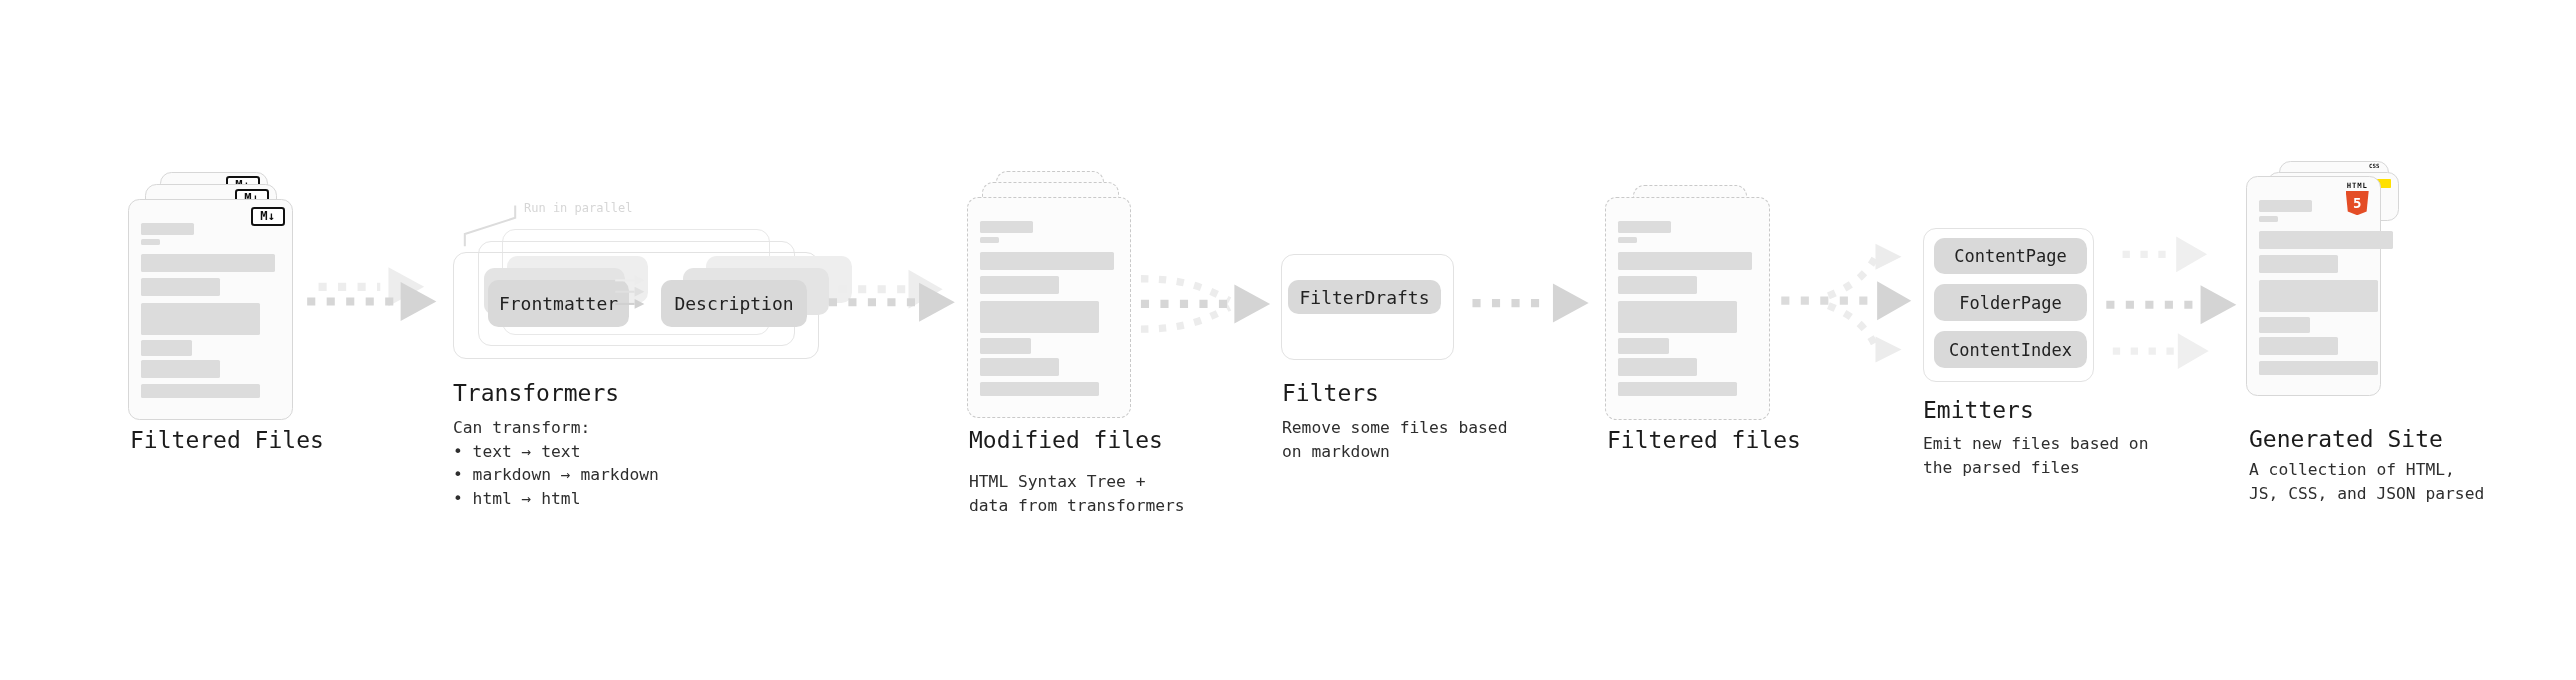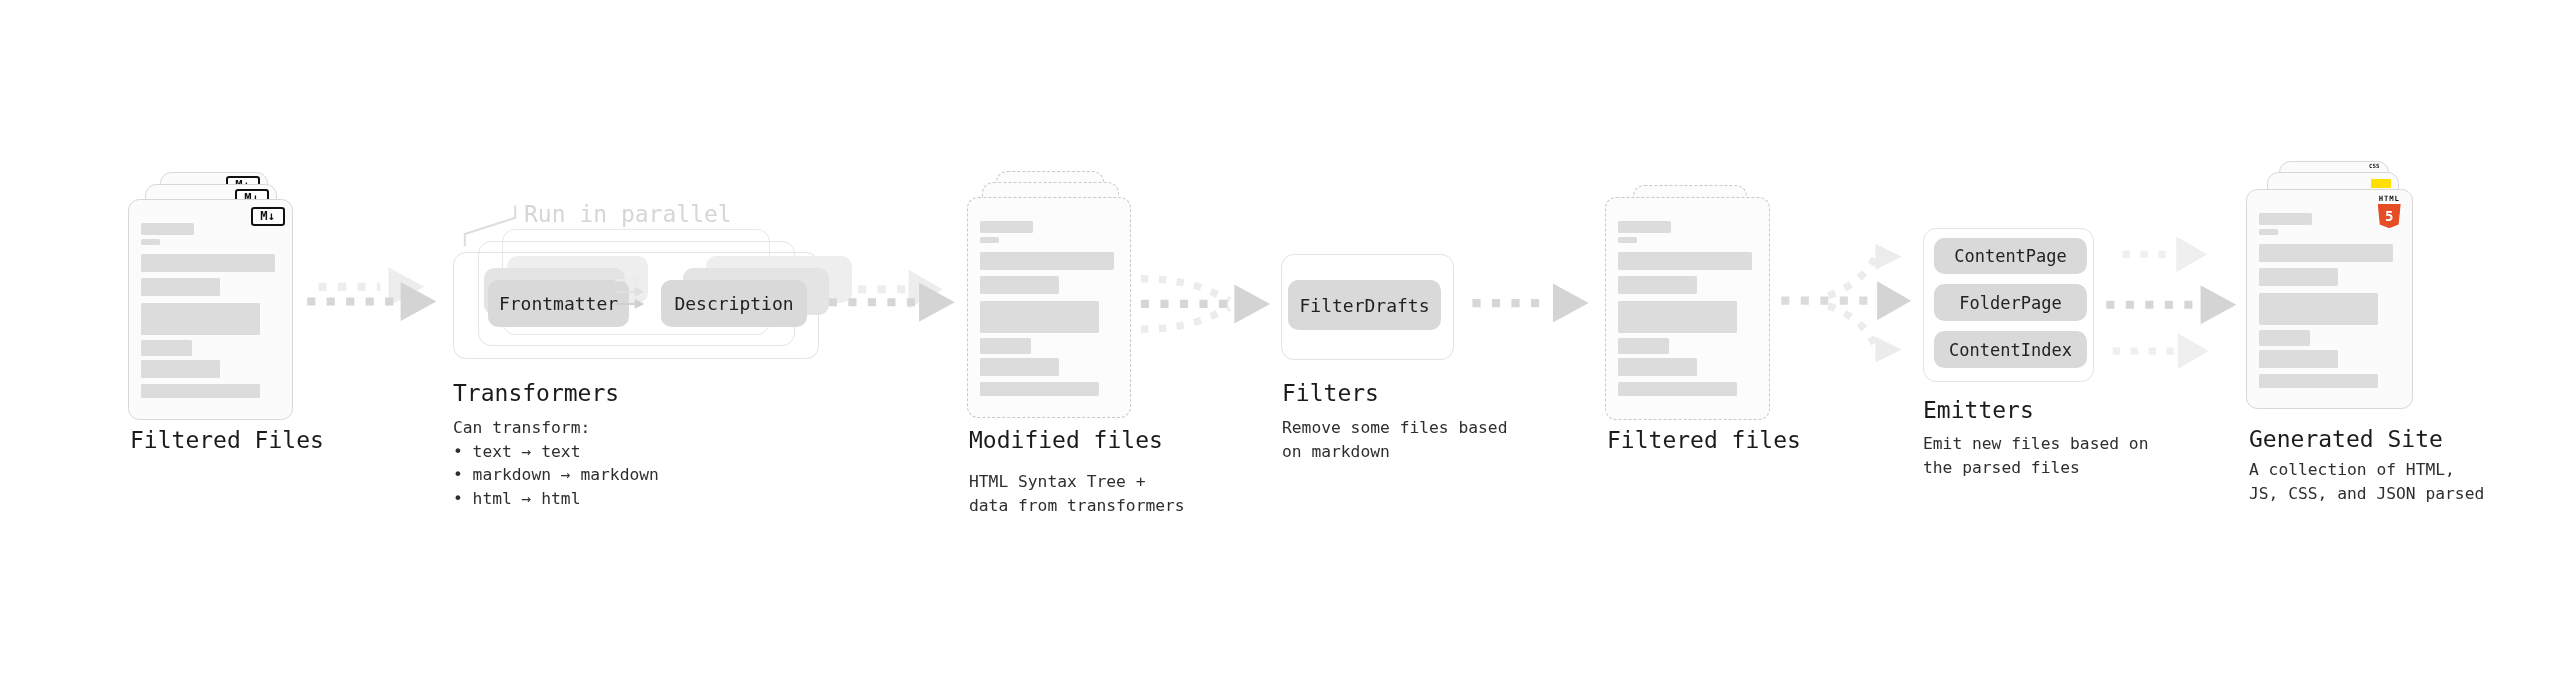--- a/index.html
+++ b/index.html
@@ -26,21 +26,21 @@
   .card{position:absolute;background:transparent;border:1.6px solid #e2e2e2;border-radius:13px;box-sizing:border-box;}
   
   .node{position:absolute;background:#d9d9d9;border-radius:10.6px;box-sizing:border-box;
         display:flex;align-items:center;justify-content:center;
         font-size:18px;color:#222;}
   .ghost1{background:#e4e4e4;}
   .ghost2{background:#eeeeee;}
   .panel{position:absolute;background:#ffffff;border:1.6px solid #e2e2e2;border-radius:13px;box-sizing:border-box;}
   .stage-label{position:absolute;font-size:23px;color:#1b1b1b;line-height:1.2;white-space:pre;}
   .stage-desc{position:absolute;font-size:16.3px;color:#2e2e2e;line-height:1.45;white-space:pre-line;}
-  .annotation{position:absolute;font-size:23px;color:#d6d6d6;white-space:pre;}
+  .annotation{position:absolute;font-size:12px;color:#d6d6d6;white-space:pre;}
   
   .css-badge{position:absolute;top:2.4px;right:6.5px;width:14.6px;text-align:center;}
   .css-badge .t{font-size:5.7px;font-weight:bold;color:#111;line-height:5.7px;display:block;}
   .css-badge .bar{height:3.3px;margin-top:0.8px;border-radius:0.8px;}
   .js-badge{position:absolute;top:5.7px;right:7.3px;width:19.5px;height:9px;border-radius:0.8px;}
   .html5{position:absolute;top:4.9px;right:10.6px;width:24.4px;text-align:center;}
   .html5 .t{font-size:7.3px;font-weight:bold;color:#111;letter-spacing:0.8px;line-height:8.1px;display:block;}
   .html5 .shield{margin:0.8px auto 0;width:23px;height:24.4px;
                  clip-path:polygon(0 0,100% 0,91% 85%,50% 100%,9% 85%);
                  display:flex;align-items:center;justify-content:center;
@@ -160,21 +160,21 @@
     <i class="skel s7" style="display:block"></i>
     <i class="skel s8" style="display:block"></i>
   </div>
   <div class="stage-label" style="left:969px;top:427px">Modified files</div>
   <div class="stage-desc" style="left:969px;top:470px">HTML Syntax Tree +
 data from transformers</div>
 </div>
 
 <div>
   <div class="panel" style="left:1281px;top:254px;width:173px;height:106px;z-index:1"></div>
-  <div class="node" style="left:1288px;top:280px;width:153px;height:50px;z-index:2">FilterDrafts</div>
+  <div class="node" style="left:1288px;top:280px;width:153px;height:34px;z-index:2">FilterDrafts</div>
   <div class="stage-label" style="left:1282px;top:380px">Filters</div>
   <div class="stage-desc" style="left:1282px;top:416px">Remove some files based
 on markdown</div>
 </div>
 
 <div>
   <div class="page dashed" style="left:1633px;top:185px;width:114px;height:49px;z-index:1"></div>
   <div class="page dashed" style="left:1605px;top:197px;width:165px;height:223px;z-index:2">
     <i class="skel s1" style="display:block"></i>
     <i class="skel s2" style="display:block"></i>
@@ -201,21 +201,21 @@
 <div>
   <div class="page" style="left:2279px;top:161px;width:110px;height:49px;z-index:1">
     <span class="css-badge">
       <span class="t">CSS</span>
       <span class="bar" style="background:#2965f1"></span>
     </span>
   </div>
   <div class="page" style="left:2267px;top:172px;width:132px;height:49px;z-index:2">
     <span class="js-badge" style="background:#ffe000"></span>
   </div>
-  <div class="page" style="left:2246px;top:189px;width:167px;height:220px;z-index:3">
+  <div class="page" style="left:2246px;top:176px;width:135px;height:220px;z-index:3">
     <span class="html5">
       <span class="t">HTML</span>
       <span class="shield" style="background:#e44d26">5</span>
     </span>
     <i class="skel s1" style="display:block"></i>
     <i class="skel s2" style="display:block"></i>
     <i class="skel s3" style="display:block"></i>
     <i class="skel s4" style="display:block"></i>
     <i class="skel s5" style="display:block"></i>
     <i class="skel s6" style="display:block"></i>

